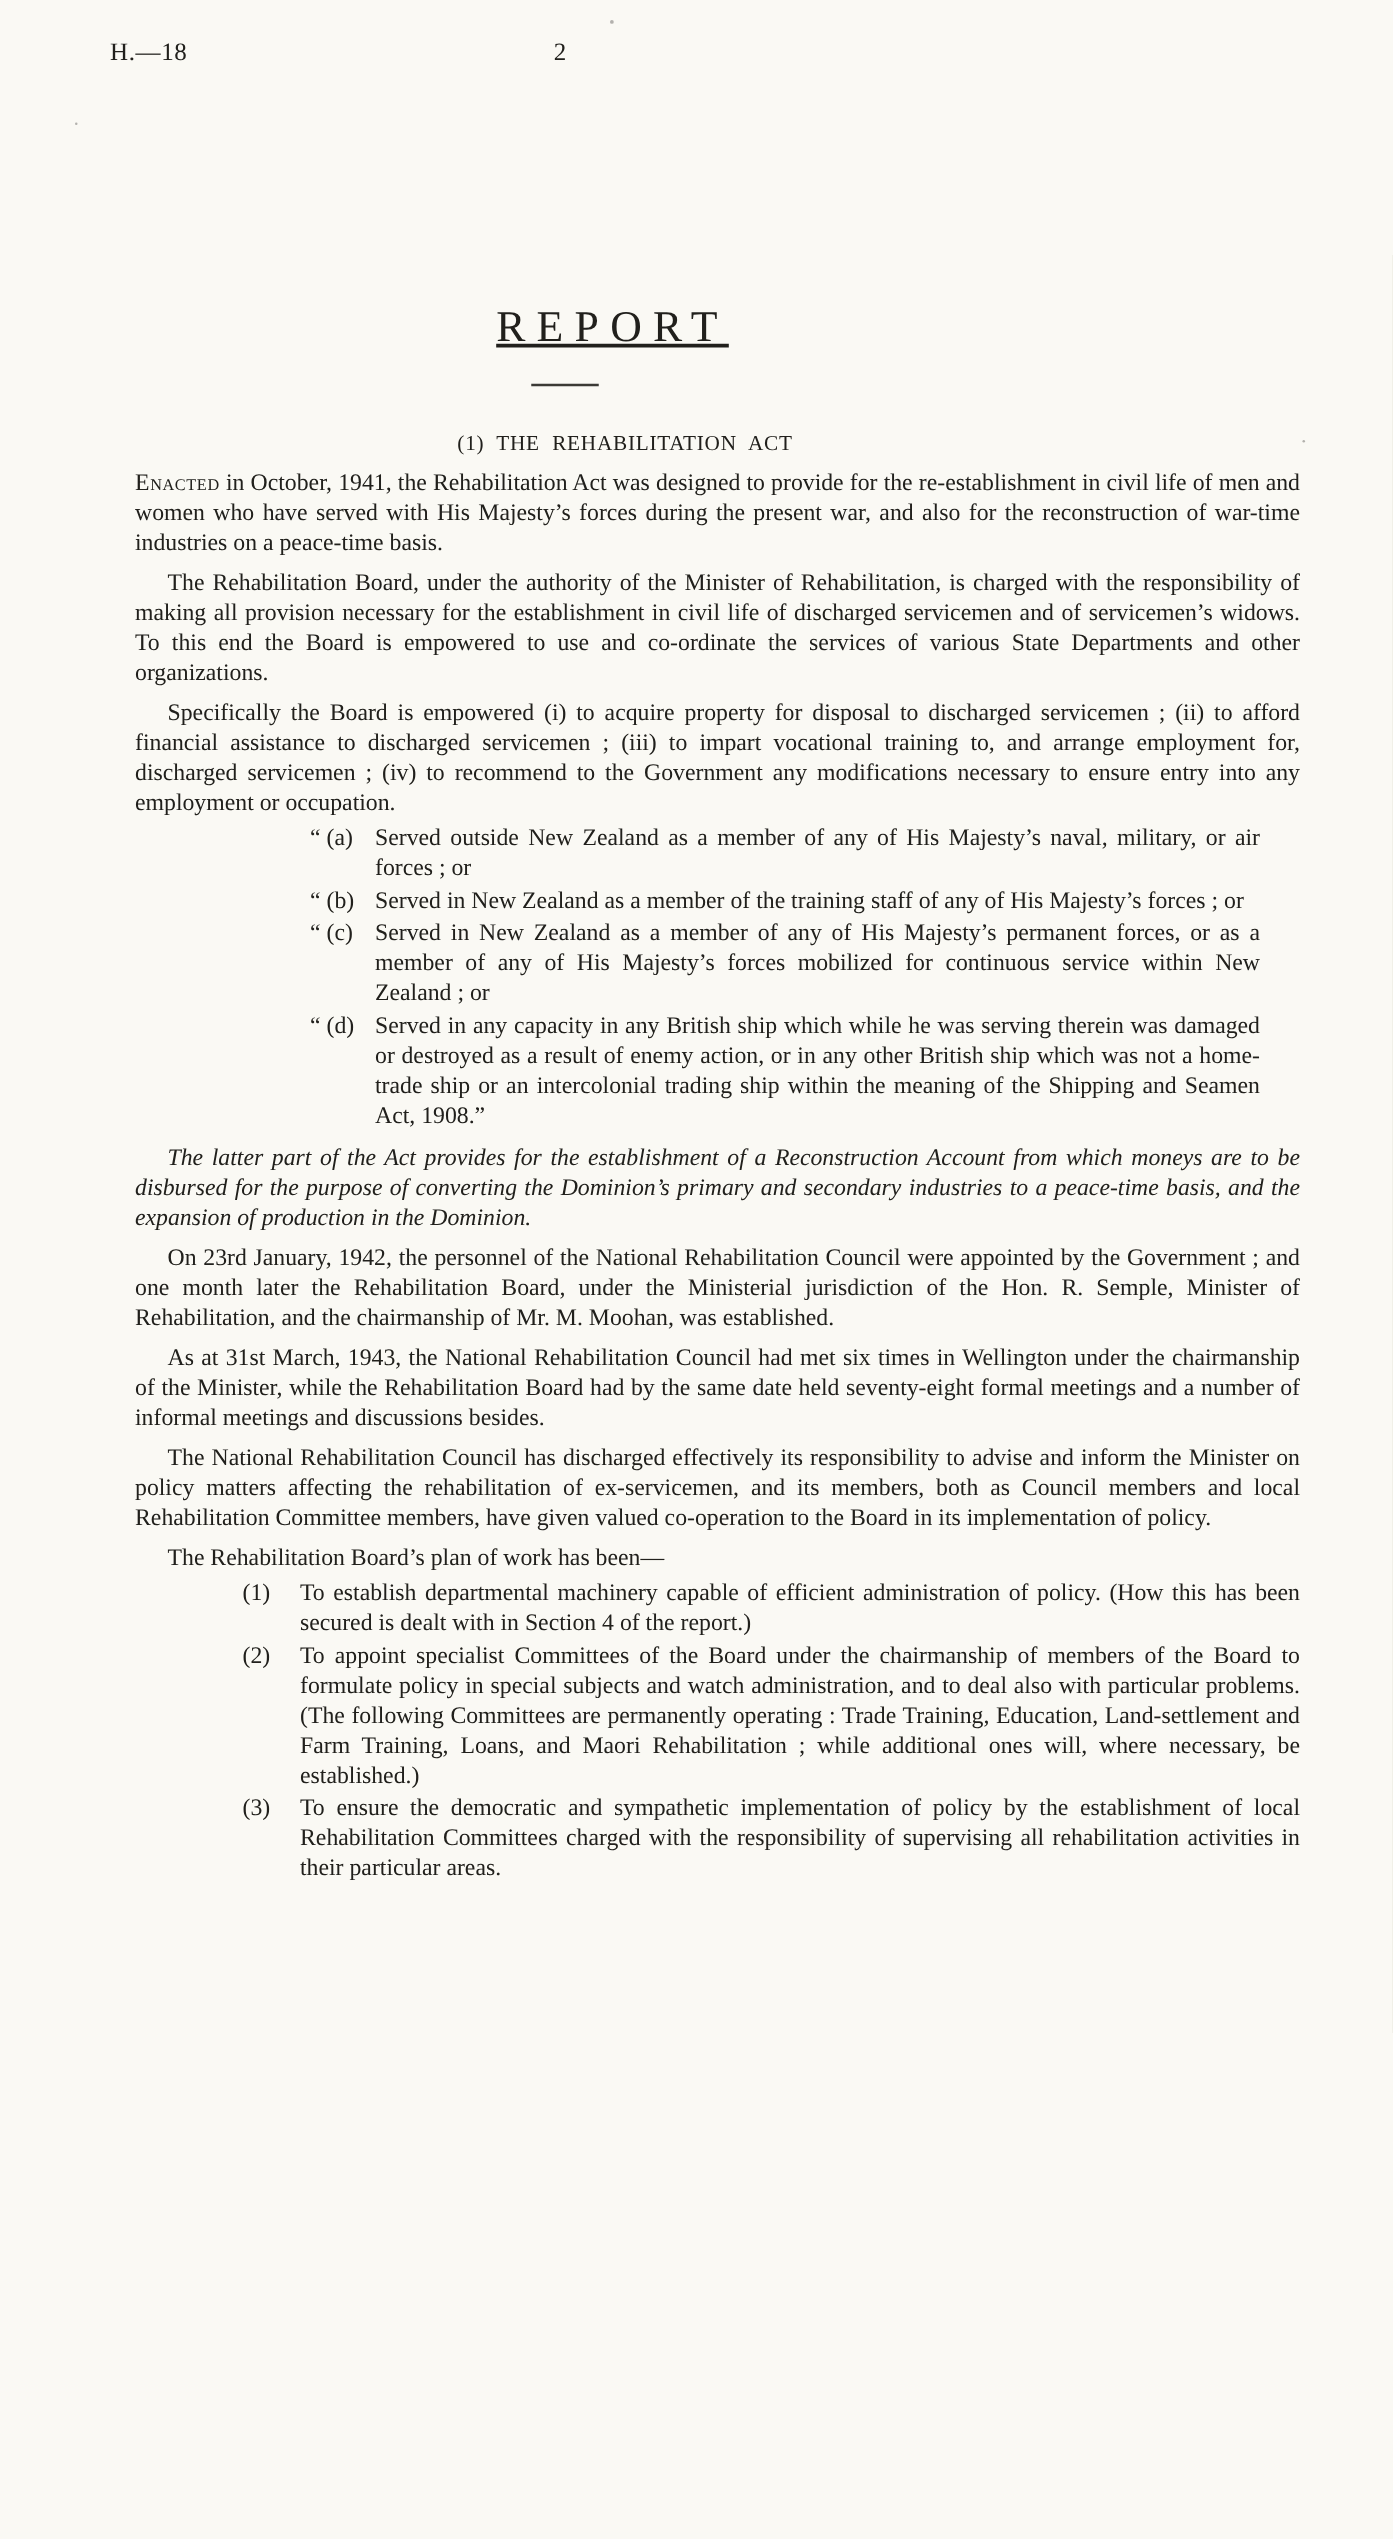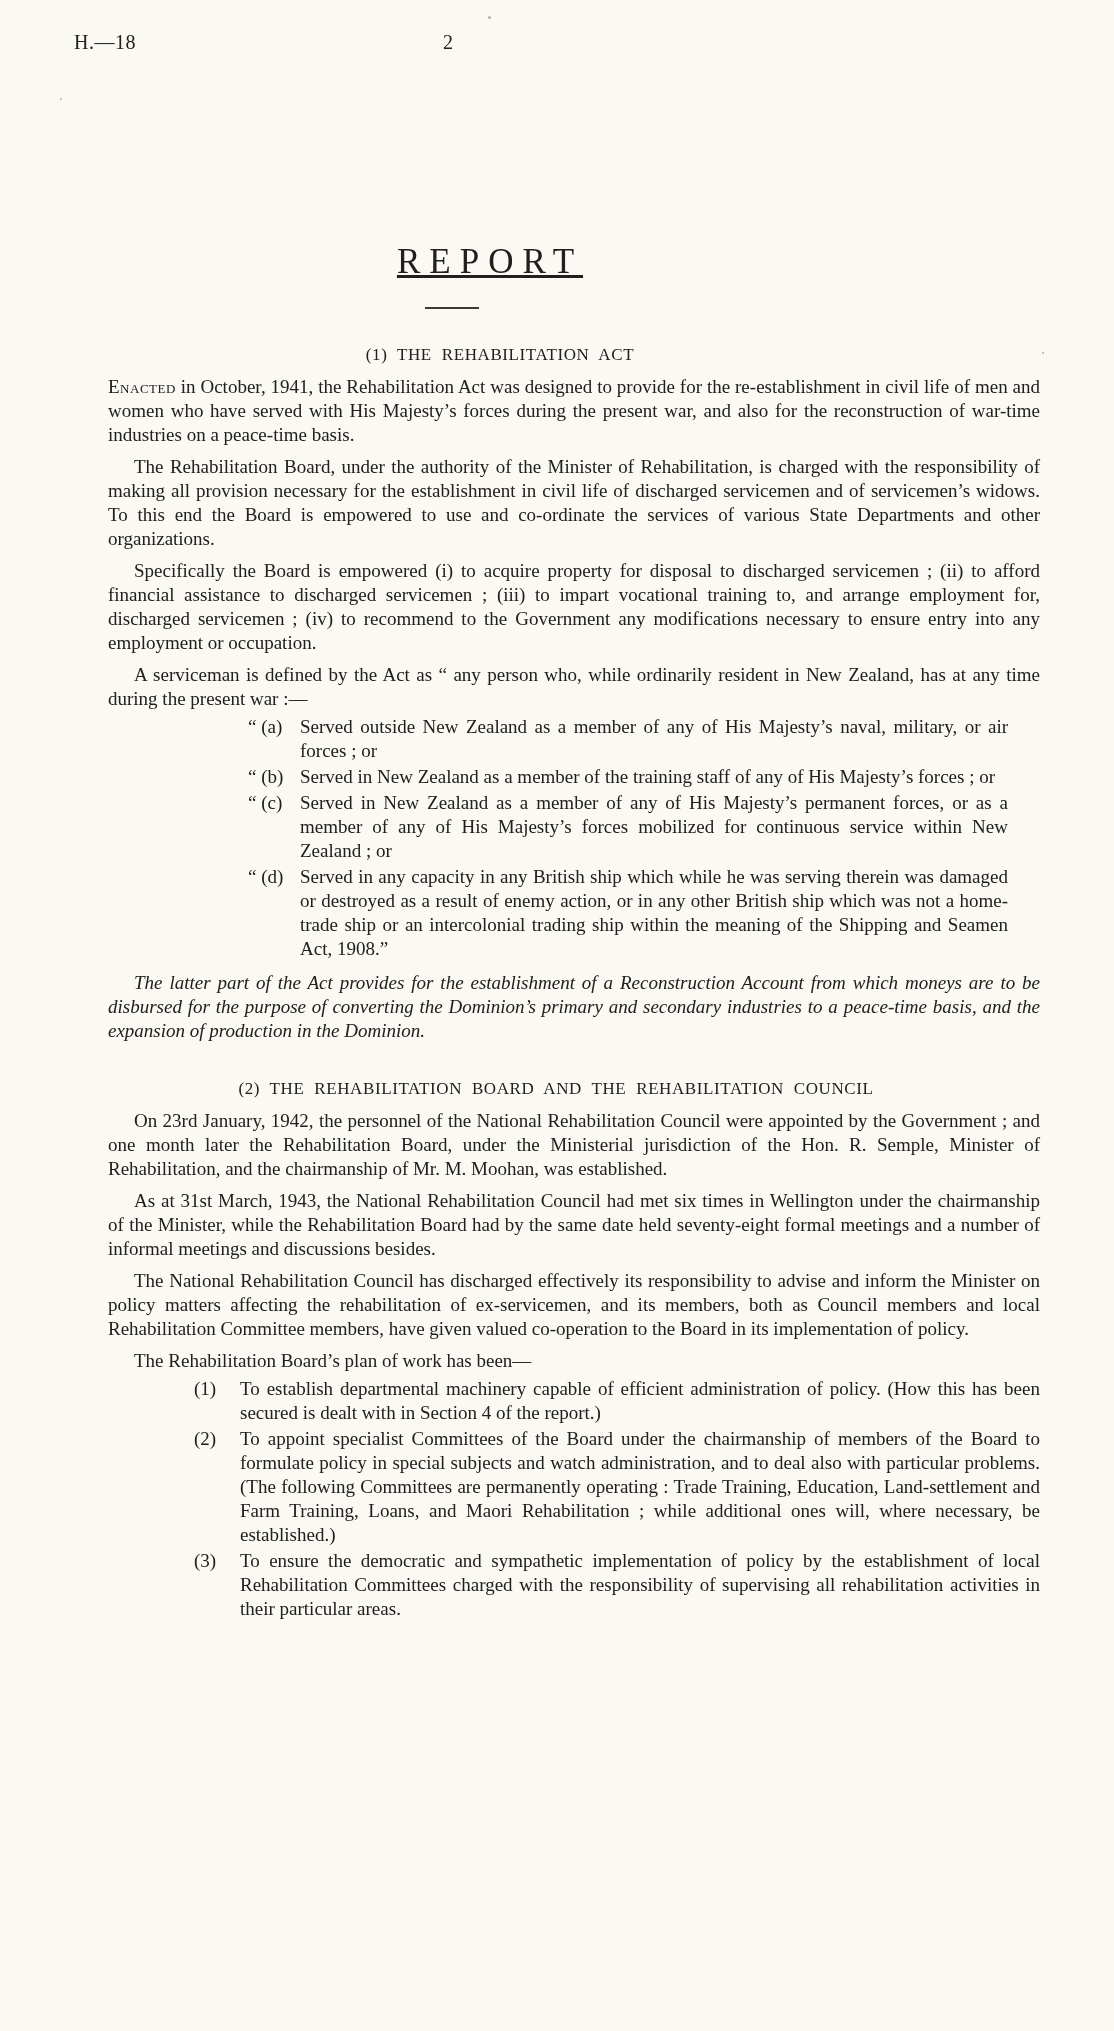--- a/index.html
+++ b/index.html
@@ -10,21 +10,21 @@
     min-height: 2031px;
     margin: 0 auto;
     background: #faf9f4;
     color: #21201c;
     font-family: "Liberation Serif", "DejaVu Serif", serif;
     font-size: 19px;
     line-height: 24px;
     padding: 30px 74px 48px 72px;
   }
   .page-header { position: relative; height: 28px; font-size: 20px; }
-  .doc-ref { position: absolute; left: 2px; top: 0; letter-spacing: 0.5px; }
+  .doc-ref { position: absolute; left: 16px; top: 0; letter-spacing: 0.5px; }
   .page-num { position: absolute; left: 0; top: 0; width: 752px; text-align: center; }
 
   .doc-title {
     margin-top: 183px;
     text-align: center;
     font-size: 35px;
     line-height: 42px;
     font-weight: 400;
     letter-spacing: 9px;
     transform: translateX(-66px);
@@ -90,21 +90,20 @@
   <h1 class="doc-title">REPORT</h1>
   <div class="title-rule"></div>
 
   <section>
     <h2 class="sec-heading shift-left">(1) THE REHABILITATION ACT</h2>
 
     <p class="para flush"><span class="lead-caps">Enacted</span><span> in October, 1941, the Rehabilitation Act was designed to provide for the re-establishment in civil life of men and women who have served with His Majesty’s forces during the present war, and also for the reconstruction of war-time industries on a peace-time basis.</span></p>
 
     <p class="para">The Rehabilitation Board, under the authority of the Minister of Rehabilitation, is charged with the responsibility of making all provision necessary for the establishment in civil life of discharged servicemen and of servicemen’s widows. To this end the Board is empowered to use and co-ordinate the services of various State Departments and other organizations.</p>
     <p class="para">Specifically the Board is empowered (i) to acquire property for disposal to discharged servicemen ; (ii) to afford financial assistance to discharged servicemen ; (iii) to impart vocational training to, and arrange employment for, discharged servicemen ; (iv) to recommend to the Government any modifications necessary to ensure entry into any employment or occupation.</p>
-    <p class="para">A serviceman is defined by the Act as “ any person who, while ordinarily resident in New Zealand, has at any time during the present war :—</p>
 
     <div class="list lettered">
       <div class="li">
         <span class="marker">“ (a)</span>
         <span class="li-text">Served outside New Zealand as a member of any of His Majesty’s naval, military, or air forces ; or</span>
       </div>
       <div class="li">
         <span class="marker">“ (b)</span>
         <span class="li-text">Served in New Zealand as a member of the training staff of any of His Majesty’s forces ; or</span>
       </div>
@@ -115,21 +114,20 @@
       <div class="li">
         <span class="marker">“ (d)</span>
         <span class="li-text">Served in any capacity in any British ship which while he was serving therein was damaged or destroyed as a result of enemy action, or in any other British ship which was not a home-trade ship or an intercolonial trading ship within the meaning of the Shipping and Seamen Act, 1908.”</span>
       </div>
     </div>
 
     <p class="para closing">The latter part of the Act provides for the establishment of a Reconstruction Account from which moneys are to be disbursed for the purpose of converting the Dominion’s primary and secondary industries to a peace-time basis, and the expansion of production in the Dominion.</p>
   </section>
 
   <section>
-    <h2 class="sec-heading">(2) THE REHABILITATION BOARD AND THE REHABILITATION COUNCIL</h2>
 
     <p class="para">On 23rd January, 1942, the personnel of the National Rehabilitation Council were appointed by the Government ; and one month later the Rehabilitation Board, under the Ministerial jurisdiction of the Hon. R. Semple, Minister of Rehabilitation, and the chairmanship of Mr. M. Moohan, was established.</p>
     <p class="para">As at 31st March, 1943, the National Rehabilitation Council had met six times in Wellington under the chairmanship of the Minister, while the Rehabilitation Board had by the same date held seventy-eight formal meetings and a number of informal meetings and discussions besides.</p>
     <p class="para">The National Rehabilitation Council has discharged effectively its responsibility to advise and inform the Minister on policy matters affecting the rehabilitation of ex-servicemen, and its members, both as Council members and local Rehabilitation Committee members, have given valued co-operation to the Board in its implementation of policy.</p>
     <p class="para">The Rehabilitation Board’s plan of work has been—</p>
 
     <div class="list numbered">
       <div class="li">
         <span class="marker">(1)</span>
         <span class="li-text">To establish departmental machinery capable of efficient administration of policy. (How this has been secured is dealt with in Section 4 of the report.)</span>

